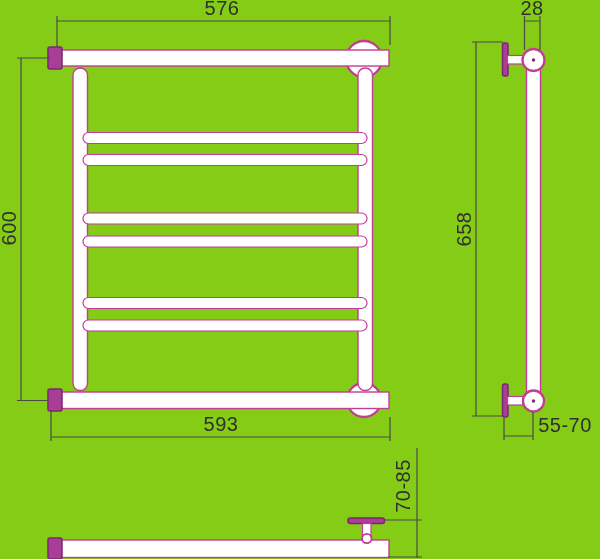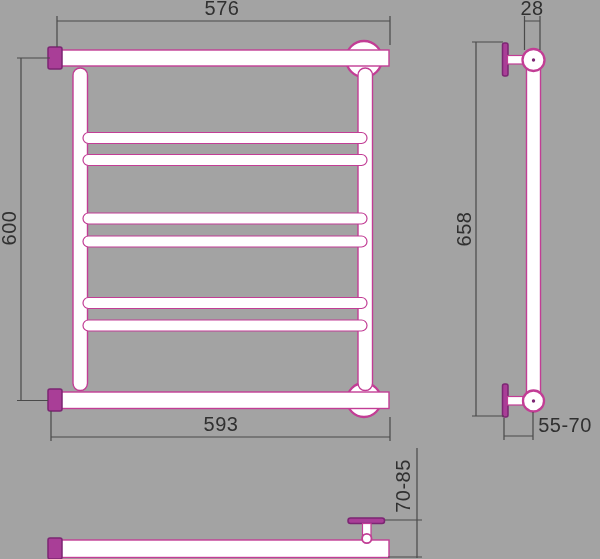--- a/index.html
+++ b/index.html
@@ -1,16 +1,16 @@
 <!DOCTYPE html>
 <html><head>
 <meta charset="utf-8">
 <style>
   html,body{margin:0;padding:0;background:#ffffff;}
-  .stage{position:relative;width:600px;height:559px;background:#a3a3a3;overflow:hidden;
+  .stage{position:relative;width:600px;height:559px;background:#84cc16;overflow:hidden;
          font-family:"Liberation Sans",sans-serif;}
   svg{display:block;}
   .outline{fill:#ffffff;stroke:#c23d95;stroke-width:1.4;}
   .outline-thin{fill:#ffffff;stroke:#c23d95;stroke-width:1.2;}
   .ring{fill:#ffffff;stroke:#c23d95;stroke-width:2.3;}
   .ring-small{fill:#ffffff;stroke:#c23d95;stroke-width:1.8;}
   .solid{fill:#a93e97;stroke:#7c2673;stroke-width:1.5;}
   .dim{stroke:#4a4a4a;stroke-width:1.2;fill:none;}
   .dim-text{font-family:"Liberation Sans",sans-serif;font-size:20px;font-weight:400;
             fill:#303030;letter-spacing:0.5px;}

